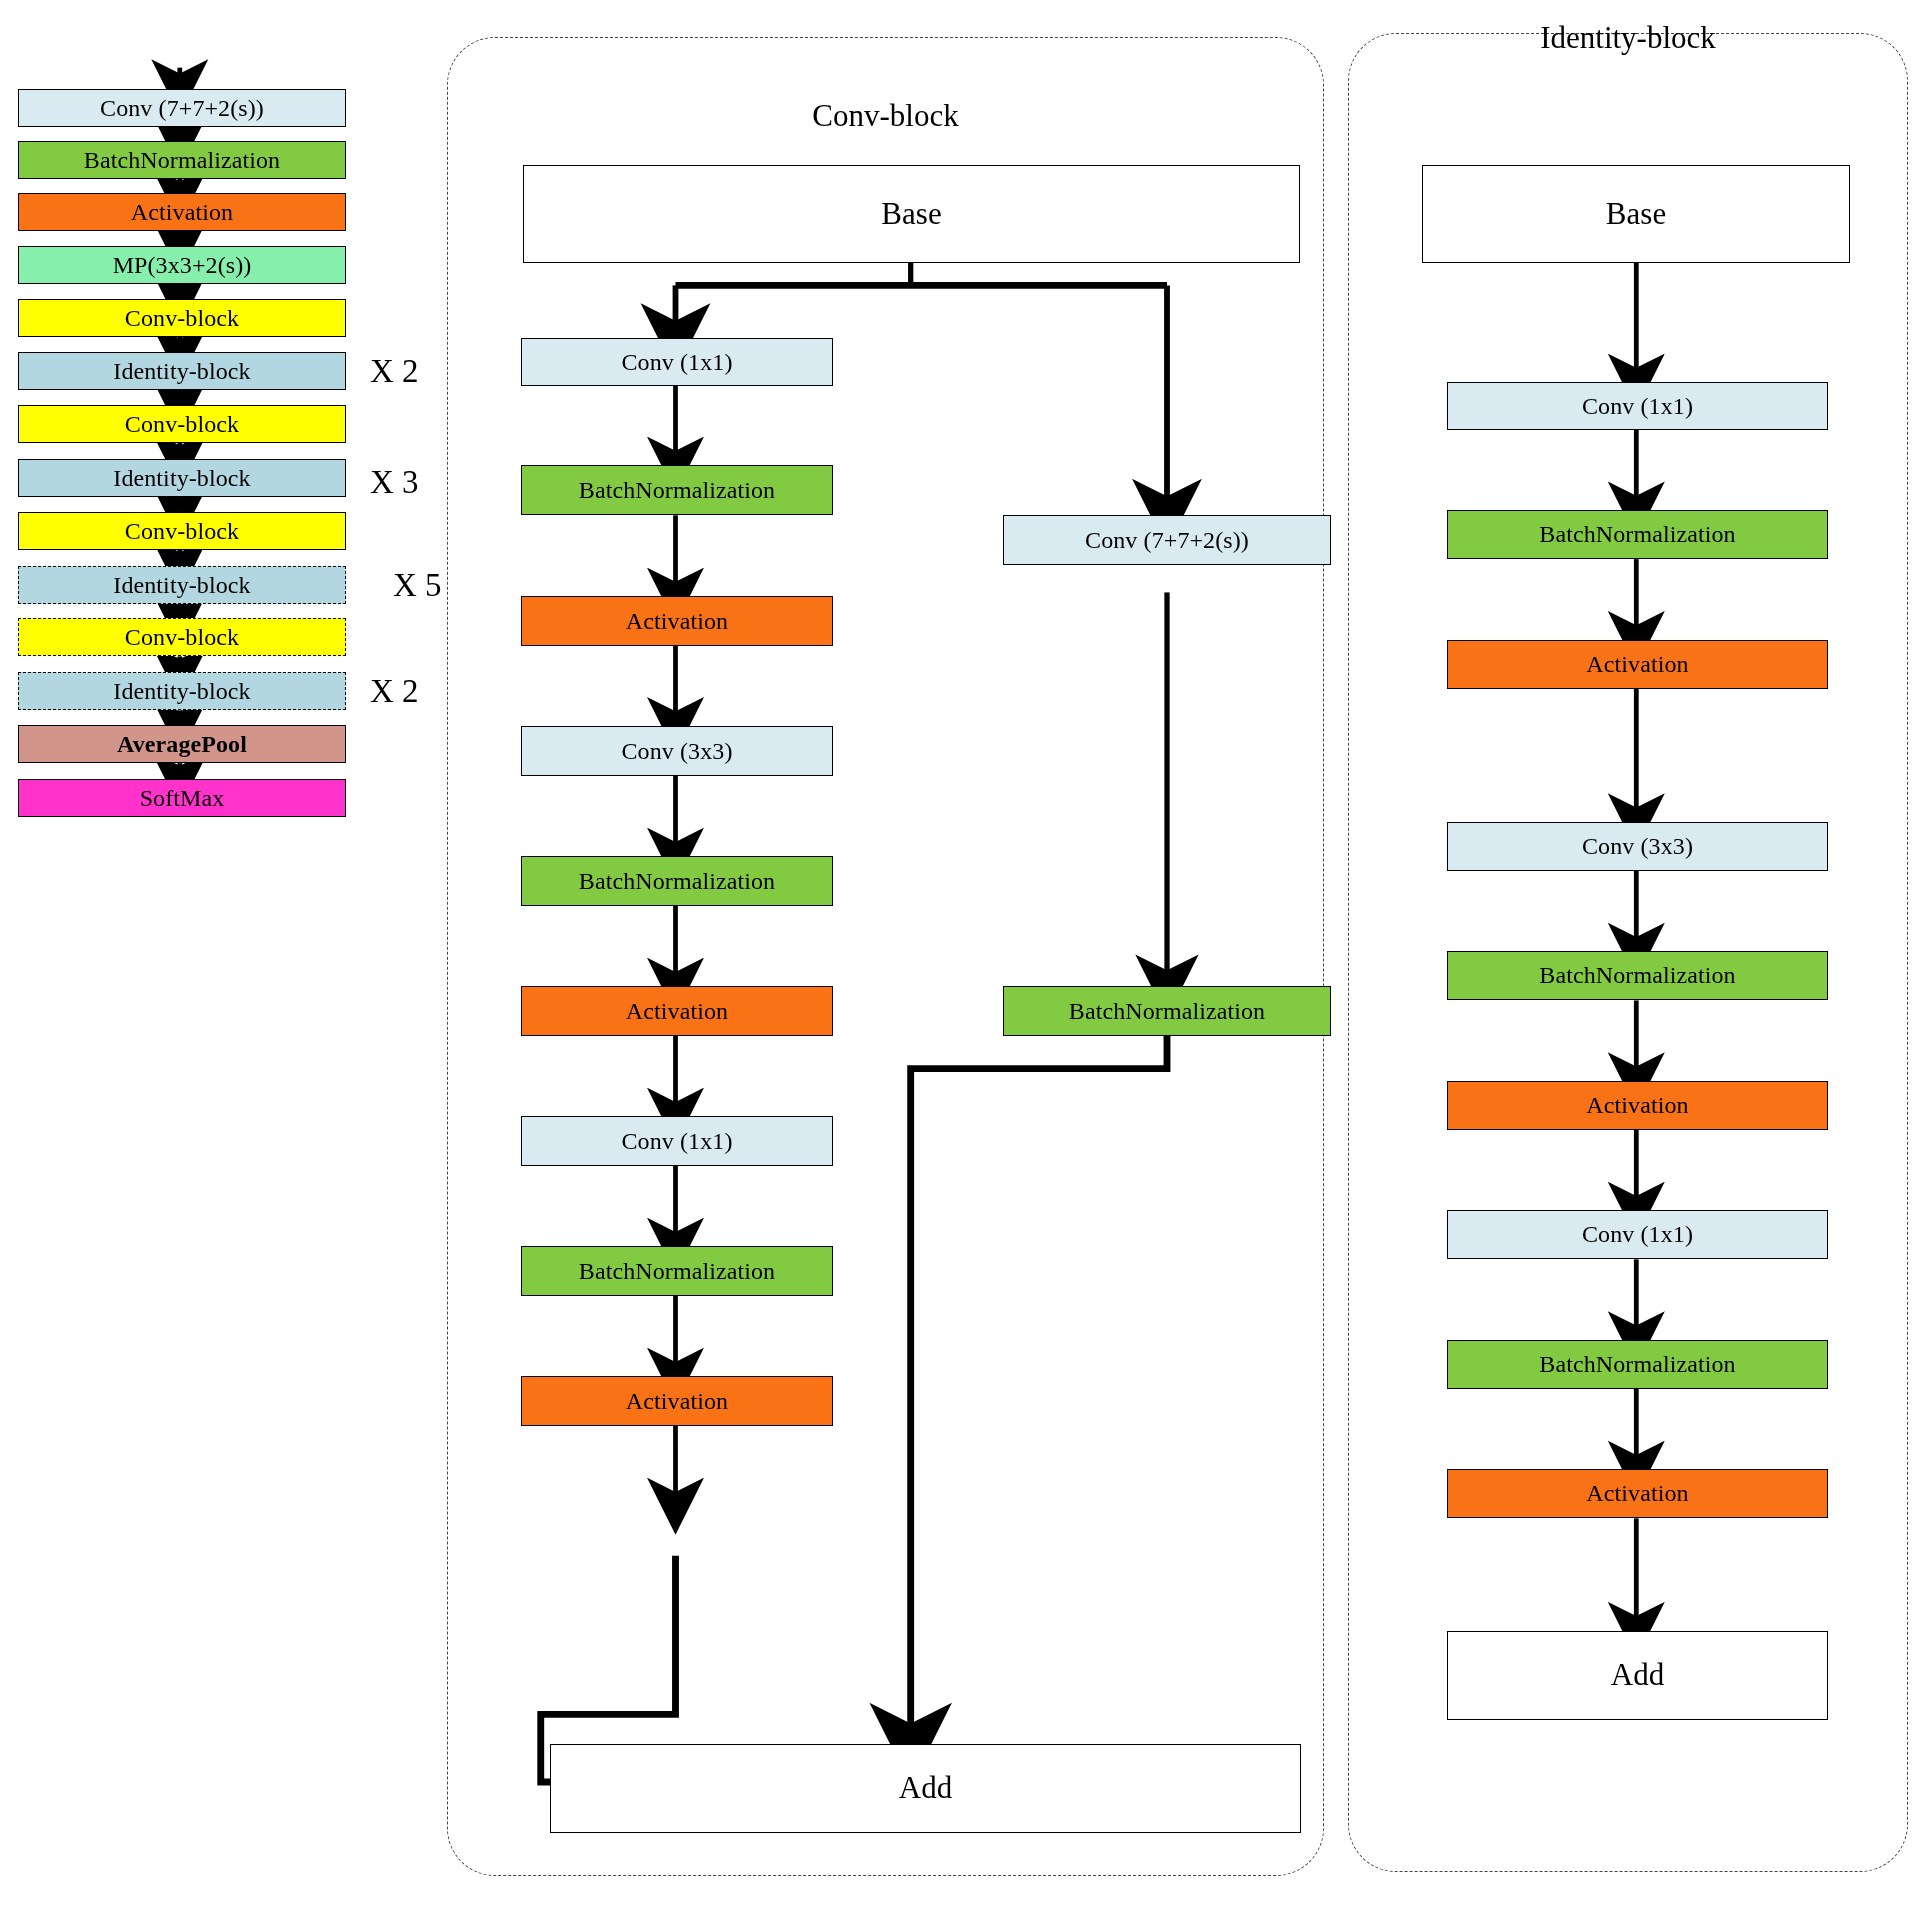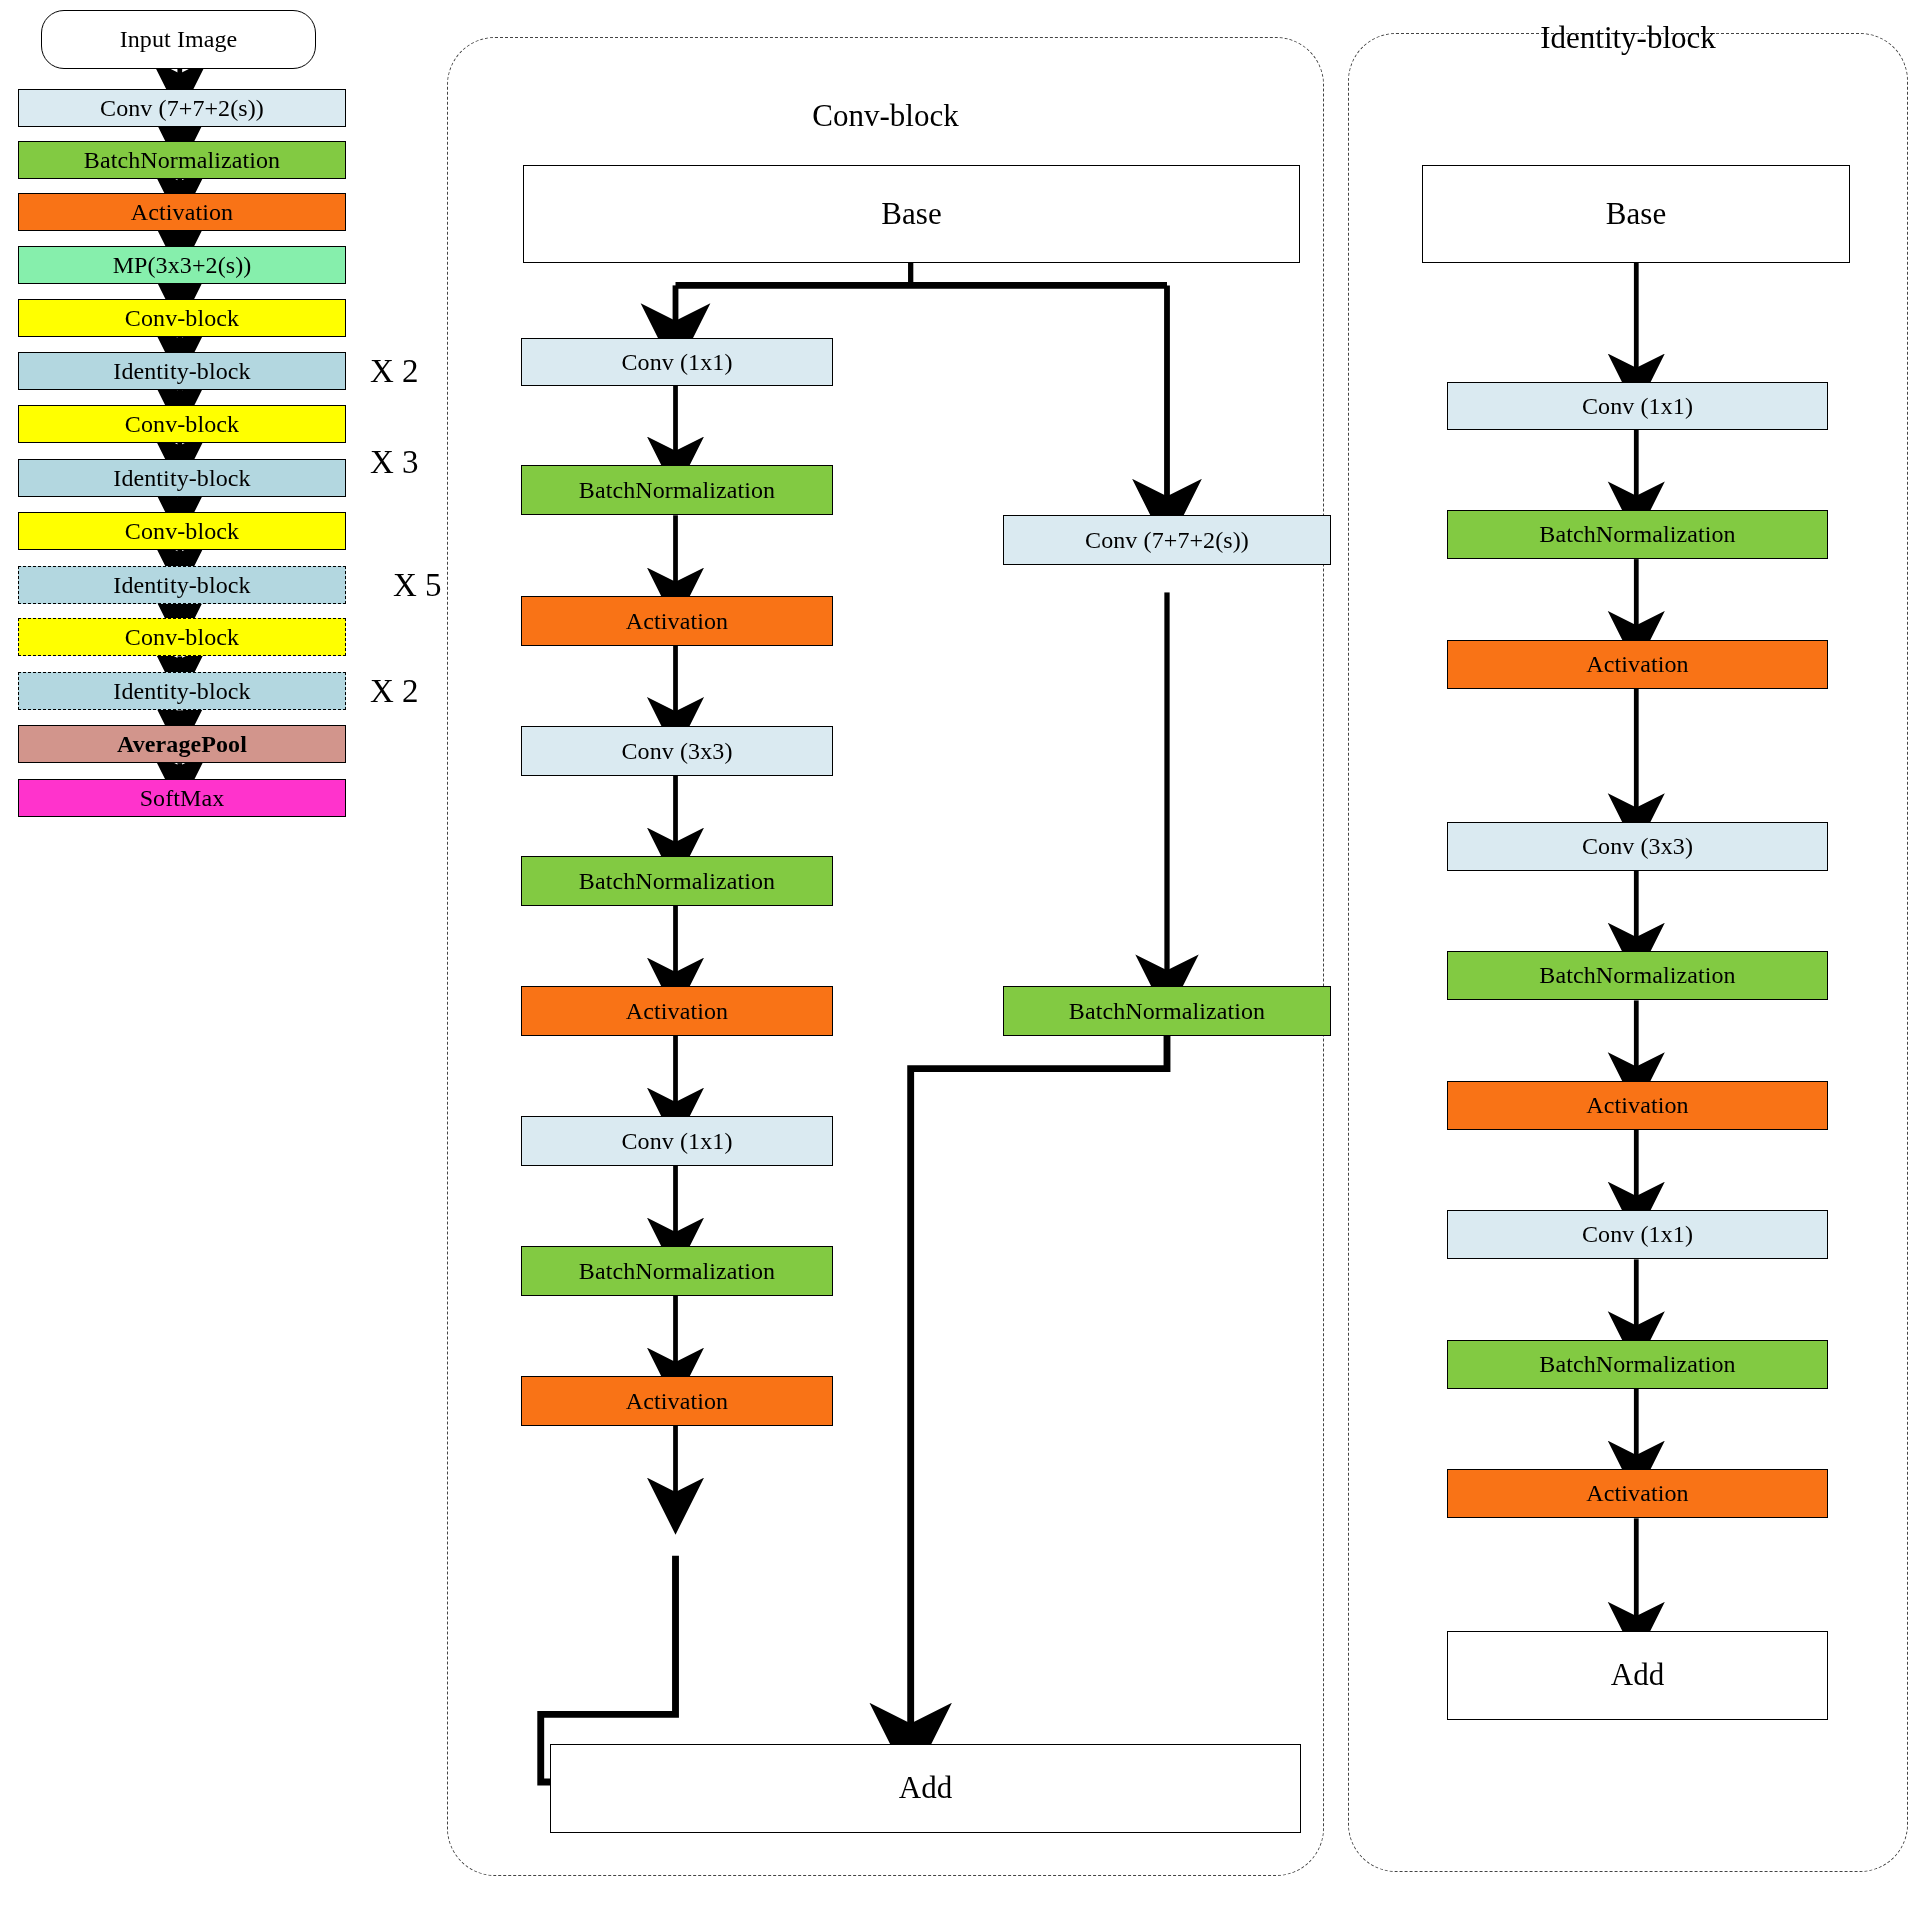--- a/index.html
+++ b/index.html
@@ -145,23 +145,20 @@
       <line x1="3096" y1="1303" x2="3096" y2="1555"></line>
       <line x1="3096" y1="1648" x2="3096" y2="1800"></line>
       <line x1="3096" y1="1893" x2="3096" y2="2045"></line>
       <line x1="3096" y1="2138" x2="3096" y2="2290"></line>
       <line x1="3096" y1="2383" x2="3096" y2="2535"></line>
       <line x1="3096" y1="2628" x2="3096" y2="2780"></line>
       <line x1="3096" y1="2873" x2="3096" y2="3085"></line>
     </g>
   </svg>
 
-  <div class="node rounded fill-white" style="left:41px;top:9.5px;width:275px;height:59px;">
-    <span>Input Image</span>
-  </div>
 
   <div class="node fill-convlight" style="left:18px;top:89px;width:328px;height:38px;">
     <span>Conv (7+7+2(s))</span>
   </div>
 
   <div class="node fill-bn" style="left:18px;top:141px;width:328px;height:38px;">
     <span>BatchNormalization</span>
   </div>
 
   <div class="node fill-act" style="left:18px;top:193px;width:328px;height:38px;">
@@ -206,21 +203,21 @@
 
   <div class="node fill-avg" style="left:18px;top:725px;width:328px;height:38px;font-weight:bold;">
     <span>AveragePool</span>
   </div>
 
   <div class="node fill-softmax" style="left:18px;top:779px;width:328px;height:38px;">
     <span>SoftMax</span>
   </div>
 
   <div class="xlabel" style="left:370px;top:353px;">X 2</div>
-  <div class="xlabel" style="left:370px;top:444px;">X 3</div>
+  <div class="xlabel" style="left:370px;top:464px;">X 3</div>
   <div class="xlabel" style="left:370px;top:567px;margin-left:23px;">X 5</div>
   <div class="xlabel" style="left:370px;top:673px;">X 2</div>
 
   <div class="panel" style="left:447px;top:37px;width:877px;height:1839px;"></div>
   <div class="panel-title" style="left:447px;top:98px;width:877px;">Conv-block</div>
 
   <div class="node thin fill-white" style="left:523px;top:165px;width:777px;height:98px;font-size:31px;">
     <span>Base</span>
   </div>
 

